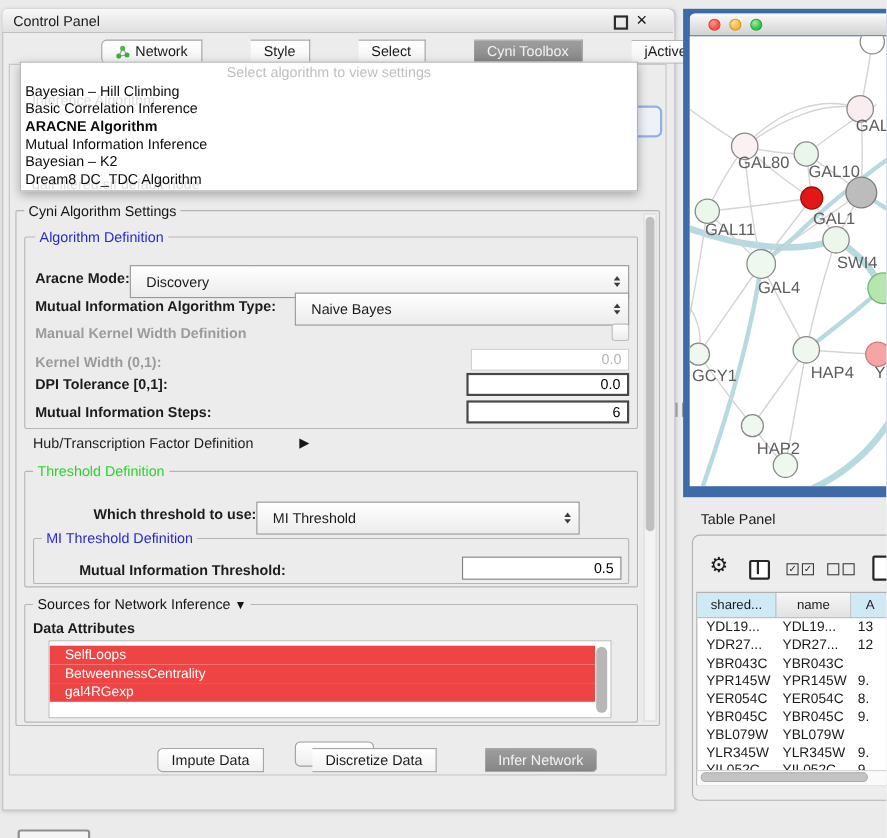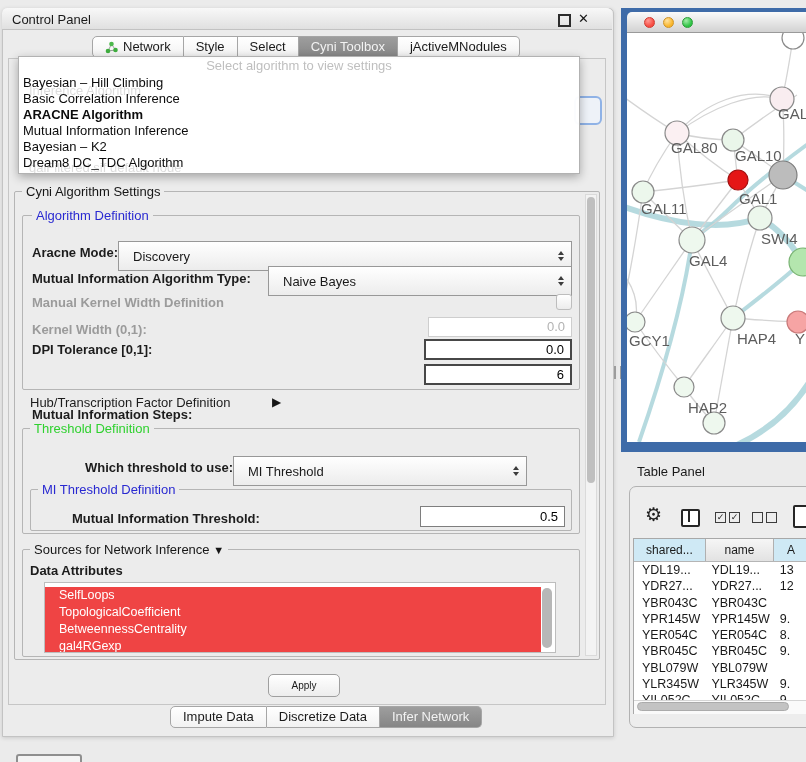--- a/index.html
+++ b/index.html
@@ -8,23 +8,23 @@
   .abs{position:absolute;}
   
   #cp{left:2px;top:8px;width:610px;height:727px;background:#ececec;border:1px solid #c3c3c3;
       border-radius:5px 5px 0 0;box-shadow:0 1px 4px rgba(0,0,0,.15);}
   #cp-titlebar{left:2px;top:8px;width:610px;height:22px;background:linear-gradient(#f8f8f8,#e0e0e0);
       border-bottom:1px solid #c2c2c2;border-radius:5px 5px 0 0;box-sizing:border-box;}
   #cp-title{left:12px;top:12px;font-size:13px;}
   #cp-float{left:558px;top:14px;width:9px;height:9px;border:2px solid #2c2c2c;background:transparent;}
   #cp-close{left:578px;top:11px;font-size:13px;font-weight:bold;color:#161616;}
   
-  .tabrow{display:flex;}
+  .tabrow{display:flex;gap:44px;}
   #top-tabs{left:92px;top:36px;}
-  #bottom-tabs{left:143px;top:706px;margin-left:27px;}
+  #bottom-tabs{left:143px;top:680px;}
   .tab{height:20px;line-height:20px;padding:0 12px;font-size:13px;background:linear-gradient(#ffffff,#f2f2f2);
       border:1px solid #a6a6a6;border-left:none;display:flex;align-items:center;gap:5px;white-space:nowrap;}
   .tab:first-child{border-left:1px solid #a6a6a6;border-radius:5px 0 0 5px;}
   .tab:last-child{border-radius:0 5px 5px 0;}
   .tab.selected{background:linear-gradient(#9e9e9e,#868686);color:#f3f3f3;}
   .tab-icon{display:inline-flex;}
   
   #cp-frame{left:8px;top:58px;width:596px;height:645px;border:1px solid #c6c6c6;background:#ececec;}
   
   #popup{left:18px;top:56px;width:560px;height:116px;background:rgba(255,255,255,.96);
@@ -180,21 +180,21 @@
 
   <div class="lbl disabled" style="left:32px;top:296px;">Manual Kernel Width Definition</div>
   <div class="abs" id="kernel-check"></div>
 
   <div class="lbl disabled" style="left:32px;top:323px;">Kernel Width (0,1):</div>
   <div class="field" id="kernel-field">0.0</div>
 
   <div class="lbl" style="left:32px;top:343px;">DPI Tolerance [0,1]:</div>
   <div class="field" id="dpi-field">0.0</div>
 
-  <div class="lbl" style="left:32px;top:368px;margin-top:40px;">Mutual Information Steps:</div>
+  <div class="lbl" style="left:32px;top:368px;">Mutual Information Steps:</div>
   <div class="field" id="steps-field">6</div>
 
   <div class="lbl" style="left:30px;top:396px;font-weight:normal;text-align:right;">Hub/Transcription Factor Definition</div>
   <div class="arrow-glyph" style="left:272px;top:395px;">▶</div>
 
   <div class="group" id="threshold-group"></div>
   <div class="gtitle t-green" style="left:30px;top:421px;">Threshold Definition</div>
 
   <div class="lbl" style="left:85px;top:461px;">Which threshold to use:</div>
   <div class="combo" style="left:233px;top:456px;width:294px;padding-left:16px;">
@@ -211,21 +211,20 @@
   <div class="field" id="mit-field">0.5</div>
 
   <div class="group" id="sources-group"></div>
   <div class="gtitle t-black" style="left:30px;top:542px;">
     <span>Sources for Network Inference</span>
     <span style="font-size:11px;">▼</span>
   </div>
   <div class="lbl" style="left:30px;top:564px;">Data Attributes</div>
   <div class="abs" id="attr-list">
       <div class="attr-item">SelfLoops</div>
-      <div class="attr-item">TopologicalCoefficient</div>
       <div class="attr-item">BetweennessCentrality</div>
       <div class="attr-item">gal4RGexp</div>
     </div>
   <div class="abs" id="attr-scroll"></div>
 
   <div class="abs" id="apply-btn">Apply</div>
   <div class="abs tabrow" id="bottom-tabs">
       <div class="tab">
         <span>Impute Data</span>
       </div>

